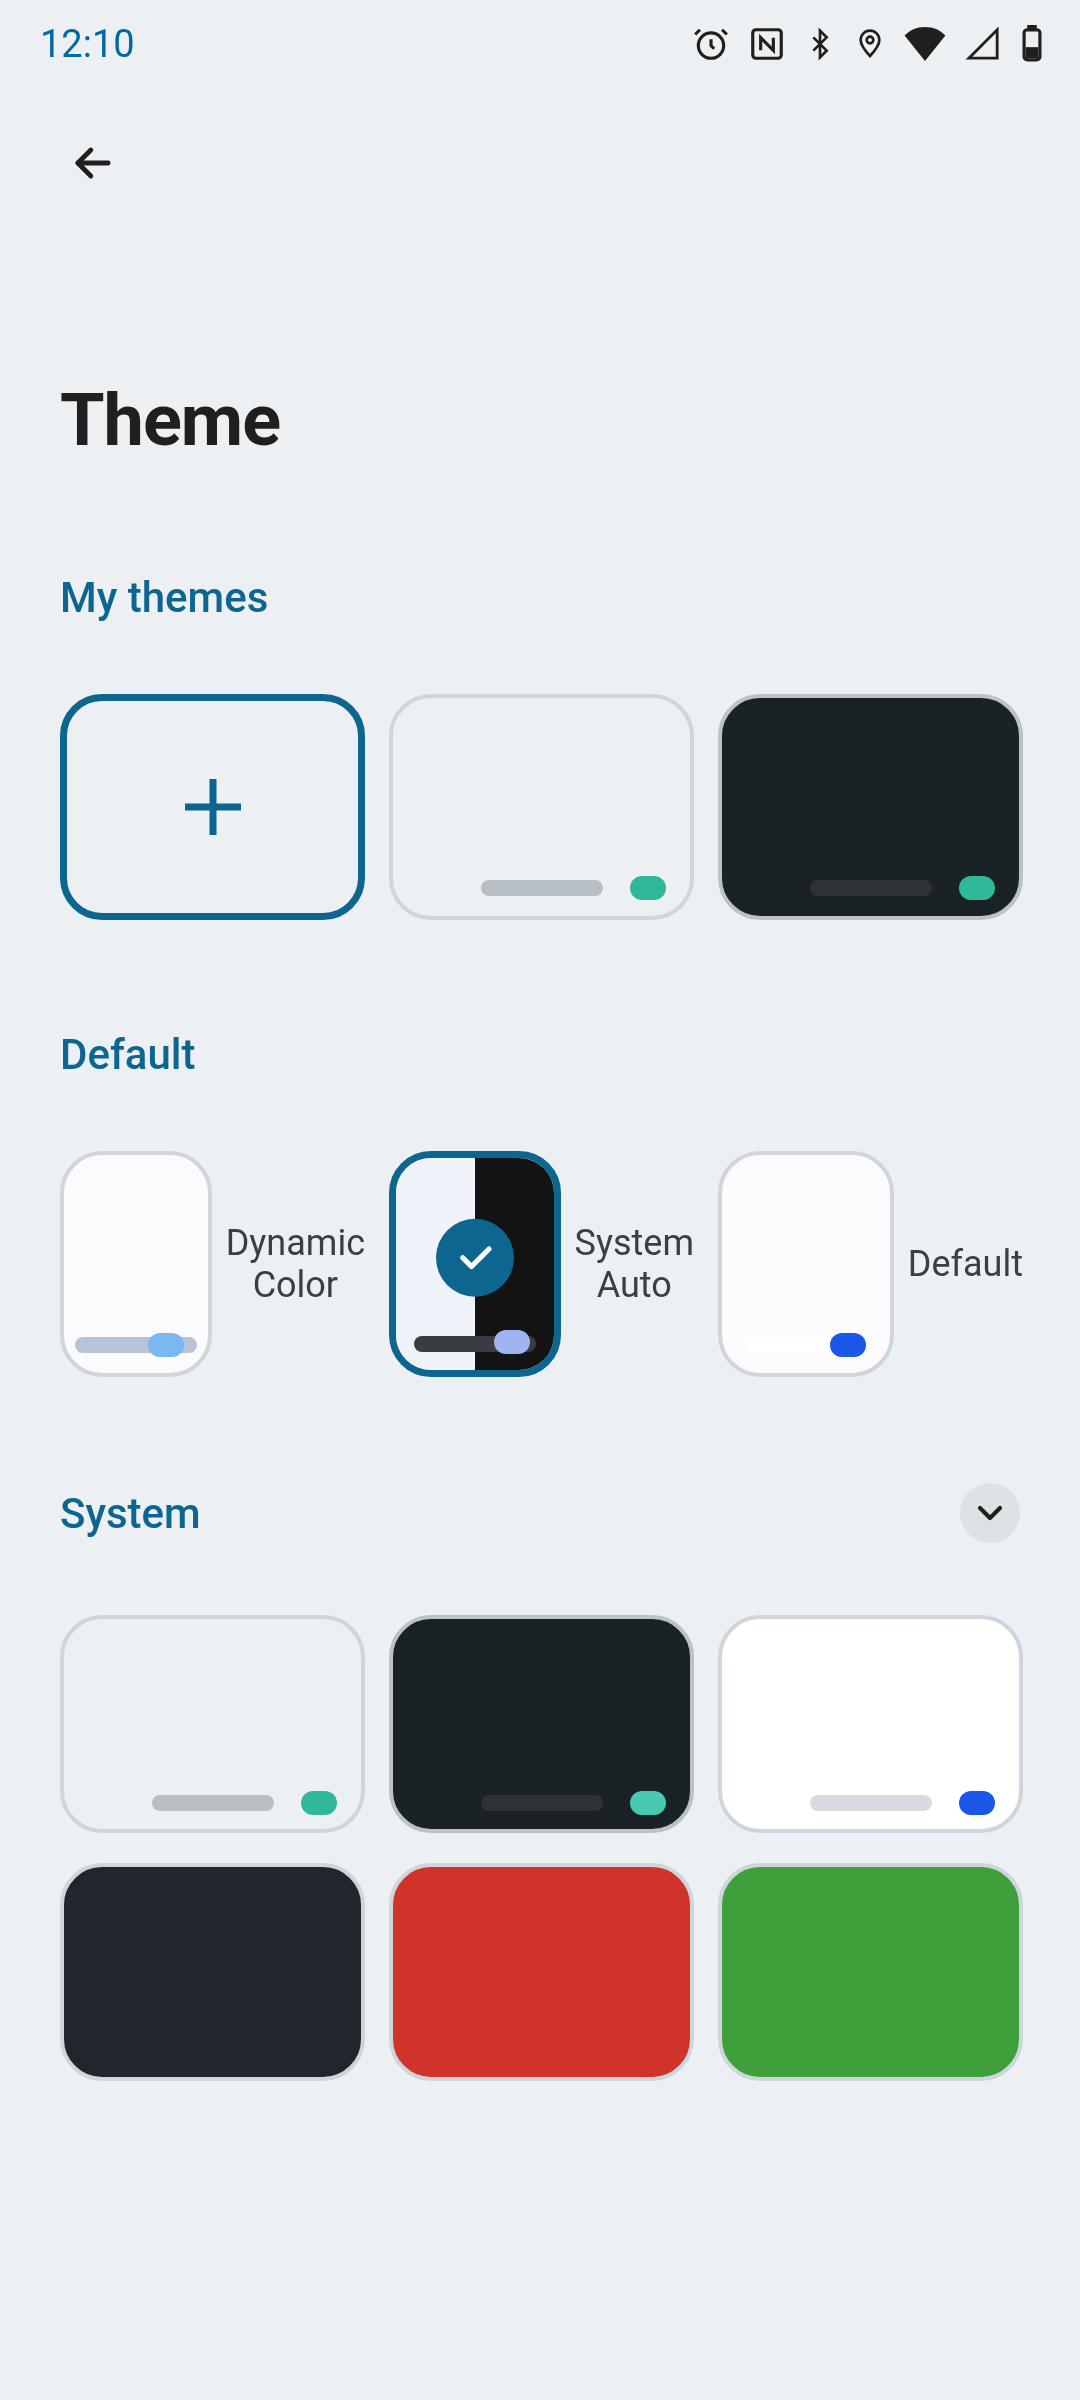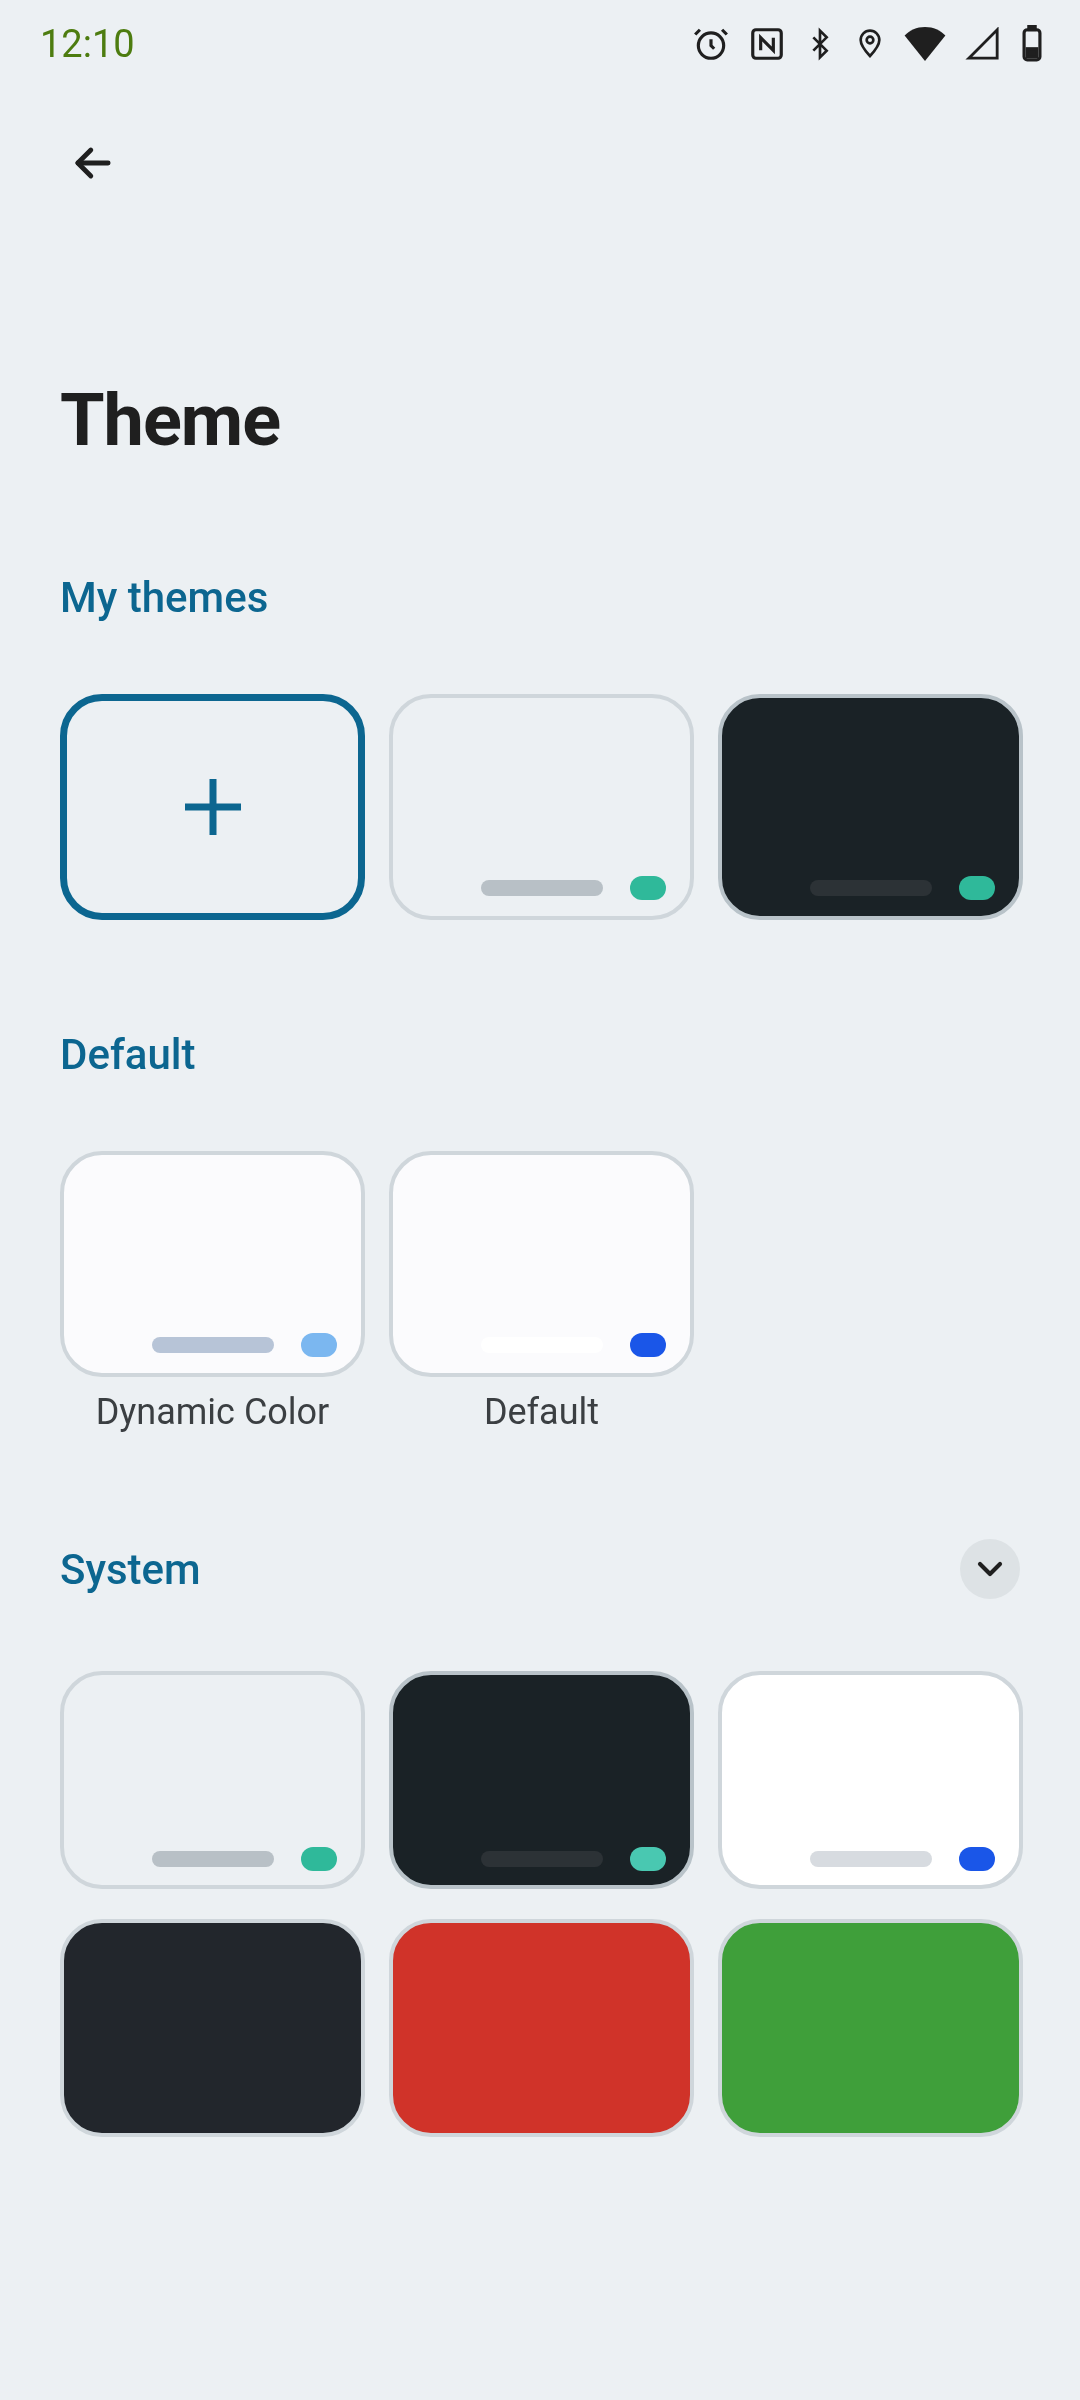--- a/index.html
+++ b/index.html
@@ -11,21 +11,21 @@
   }
 
   
   .statusbar {
     display: flex;
     justify-content: space-between;
     align-items: center;
     height: 88px;
     padding: 0 36px 0 40px;
     font-size: 38px;
-    color: #4d7c0f;
+    color: #0369a1;
   }
   .statusbar .icons { display: flex; gap: 18px; align-items: center; }
   .statusbar .icons svg { display: block; }
 
   
   .navbar { padding: 40px 54px 0 58px; }
   .back-btn { width: 70px; height: 70px; display:flex; align-items:center; justify-content:center; cursor:pointer; }
 
   
   .page-title {
@@ -62,21 +62,21 @@
   }
 
   .grid {
     display: grid;
     grid-template-columns: repeat(3, 305px);
     gap: 24px;
     margin-top: 72px;
     padding: 0 60px;
   }
 
-  .card-wrap { display:flex; flex-direction:column; align-items:center; gap:14px; }
+  .card-wrap { display:flex; flex-direction:row; align-items:center; gap:14px; }
 
   .card {
     width: 305px;
     height: 226px;
     border-radius: 42px;
     border: 4px solid #cfd6db;
     position: relative;
     overflow: hidden;
     cursor: pointer;
   }
@@ -215,20 +215,36 @@
 </div>
 <div class="grid">
   <div class="card-wrap">
     <div class="card offwhite">
       <div class="bar" style="background:#b7c4d7"></div>
       <div class="dot" style="background:#7bb7f0"></div>
     </div>
     <div class="caption">Dynamic Color</div>
   </div>
   <div class="card-wrap">
+    <div class="card sysauto">
+      <div class="half left"></div>
+      <div class="half right"></div>
+      <div class="check">
+        <svg width="42" height="42" viewBox="0 0 24 24" fill="none" stroke="#ffffff" stroke-width="3" stroke-linecap="round" stroke-linejoin="round">
+            <path d="M5 12l5 5L20 7"></path>
+          </svg>
+      </div>
+      <div class="barrow">
+        <div class="mini" style="background:#3a3d40"></div>
+      </div>
+      <div class="dot" style="background:#9fb4f1"></div>
+    </div>
+    <div class="caption">System Auto</div>
+  </div>
+  <div class="card-wrap">
     <div class="card offwhite">
       <div class="bar white"></div>
       <div class="dot" style="background:#1a56e8"></div>
     </div>
     <div class="caption">Default</div>
   </div>
 </div>
 
 <div class="section">
   <div class="section-header-row">

